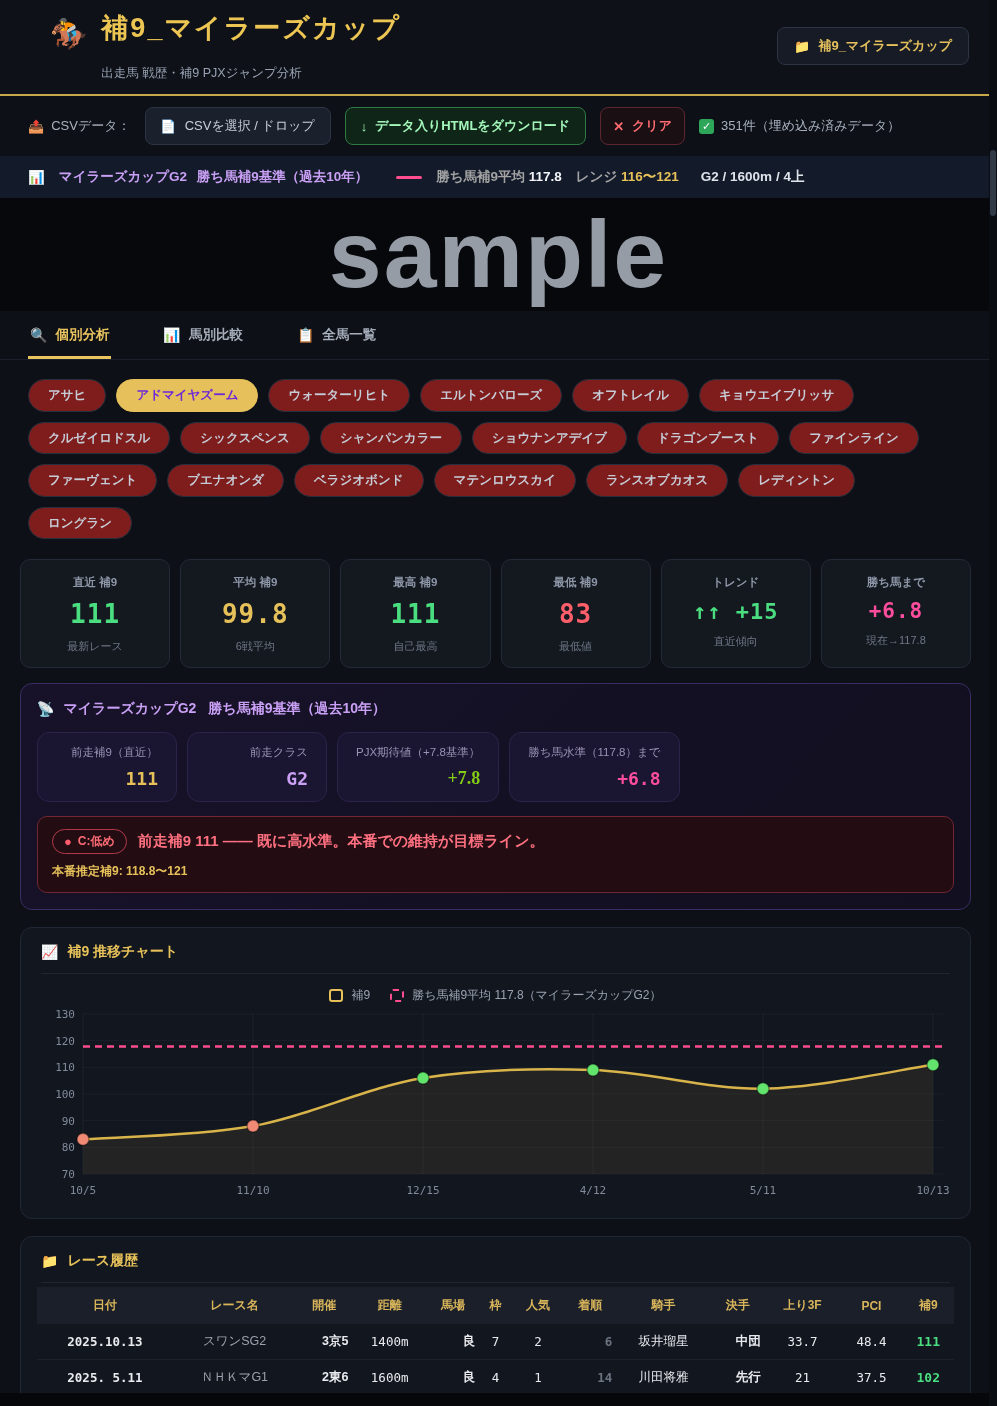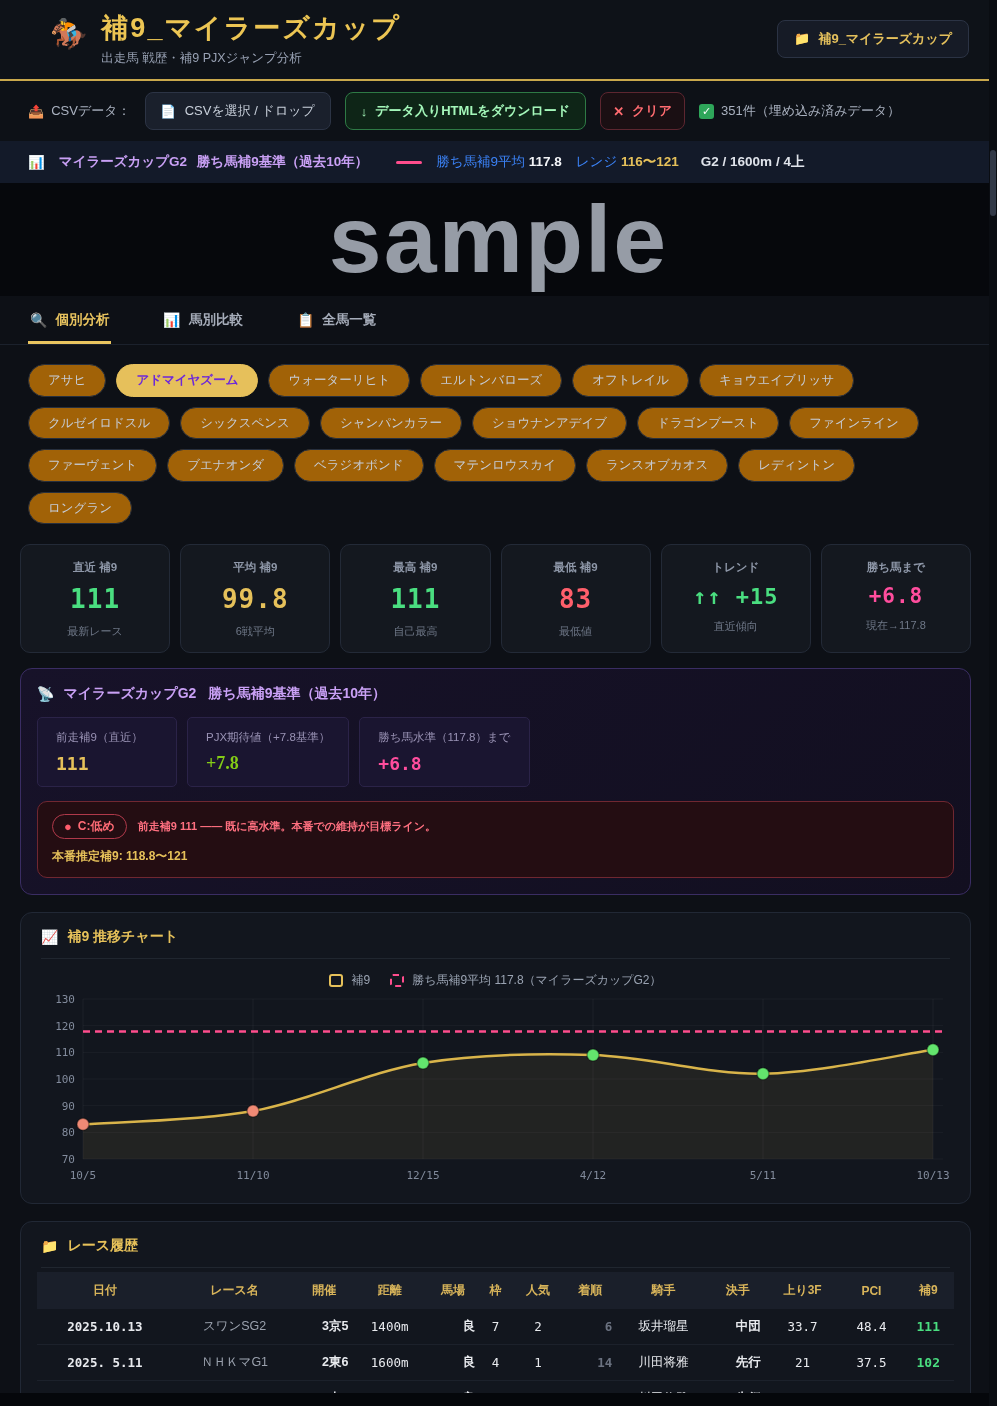--- a/index.html
+++ b/index.html
@@ -13,21 +13,21 @@
 
   
   .app-header {
     display:flex; align-items:center; justify-content:space-between;
     padding:10px 28px 12px 50px; background:#0e1218;
     border-bottom:2px solid #c9a84c;
   }
   .h-left { display:flex; align-items:flex-start; gap:14px; }
   .app-icon { font-size:30px; line-height:1.2; margin-top:6px; }
   .app-title { color:#ecc553; font-size:27px; font-weight:800; letter-spacing:2px; }
-  .app-subtitle { color:#98a1b3; font-size:12.5px; margin-top:4px; }
+  .app-subtitle { color:#98a1b3; font-size:12.5px; margin-top:19px; }
   .folder-btn {
     background:#161b26; border:1px solid #2b3344; border-radius:8px;
     color:#e4c05c; font-size:13px; font-weight:700; padding:9px 16px;
     display:flex; align-items:center; gap:8px; cursor:pointer;
   }
 
   
   .toolbar {
     display:flex; align-items:center; gap:14px;
     padding:11px 28px; background:#0d1117;
@@ -44,21 +44,21 @@
                font-size:11px; display:flex; align-items:center; justify-content:center; font-weight:700; }
 
   
   .race-banner {
     display:flex; align-items:center; gap:14px;
     background:#131a29; padding:12px 28px; font-size:13.5px; font-weight:700;
   }
   .banner-race, .banner-basis { color:#c9a0f5; }
   .banner-basis { margin-left:6px; }
   .avg-swatch { width:26px; height:3px; background:#ff4d8d; border-radius:2px; margin-left:14px; }
-  .dim { color:#3b82f6; font-weight:400; }
+  .dim { color:#a3a3a3; font-weight:700; }
   .banner-avg-val { color:#f2f4f7; font-weight:800; }
   .banner-range-val { color:#e6c15a; font-weight:800; }
   .banner-meta { color:#dfe3ea; font-weight:600; margin-left:8px; }
 
   
   .watermark-strip {
     height:113px; background:#06080c; display:flex; align-items:center; justify-content:center;
     overflow:hidden;
   }
   .watermark { color:#969ca6; font-size:95px; font-weight:700; line-height:1; letter-spacing:2px; }
@@ -67,22 +67,22 @@
   .tabs { display:flex; gap:50px; padding:0 28px; background:#0d1016; border-bottom:1px solid #1b212c; }
   .tab { display:flex; align-items:center; gap:8px; padding:15px 2px 12px 2px;
          font-size:13.5px; font-weight:700; color:#a6adba; cursor:pointer;
          border-bottom:3px solid transparent; }
   .tab.active { color:#e9c45f; border-bottom-color:#e9c45f; }
   .tab .t-icon { font-size:14px; }
 
   
   .chips { display:flex; flex-wrap:wrap; gap:10px; padding:19px 28px 6px 28px; }
   .chip {
-    background:#a16207; border:1px solid #272f3d; border-radius:18px;
-    color:#c6ccd6; font-size:12.5px; padding:9px 19px; cursor:pointer; line-height:1;
+    background:#7f1d1d; border:1px solid #272f3d; border-radius:18px;
+    color:#c6ccd6; font-size:12.5px; padding:9px 19px; cursor:pointer; line-height:1;font-weight:bold;
   }
   .chip.active { background:#e6c05b; border-color:#e6c05b; color:#6d28d9; font-weight:800; }
 
   
   .stats { display:grid; grid-template-columns:repeat(6,1fr); gap:10px; margin:14px 26px 0 20px; }
   .stat-card {
     background:#14181f; border:1px solid #232a37; border-radius:10px;
     padding:15px 8px 13px 8px; text-align:center;
   }
   .stat-label { color:#8e97a8; font-size:11.5px; font-weight:700; }
@@ -93,32 +93,32 @@
 
   
   .std-panel {
     margin:15px 26px 0 20px; background:linear-gradient(135deg,#171229,#120f20);
     border:1px solid #3a2d63; border-radius:12px; padding:16px;
   }
   .std-title { display:flex; align-items:center; gap:9px; font-size:14px; font-weight:800; }
   .std-title .race { color:#c9a0f5; }
   .std-title .basis { color:#c9a0f5; margin-left:8px; }
   .std-cards { display:flex; gap:10px; margin-top:14px; }
-  .std-card { background:#1a1530; border:1px solid #2b2348; border-radius:5px; padding:12px 18px; min-width:140px; }
+  .std-card { background:#1a1530; border:1px solid #2b2348; border-radius:12px; padding:12px 18px; min-width:140px;text-align:right; }
   .std-card-label { color:#9a93b5; font-size:11.5px; }
   .std-card-value { font-size:18px; font-weight:800; margin-top:8px; font-family:"DejaVu Sans Mono",monospace; }
   .alert {
     margin-top:14px; background:#240d12; border:1px solid #702731; border-radius:10px;
     padding:12px 14px;
   }
   .alert-line1 { display:flex; align-items:center; gap:11px; }
   .alert-badge { display:inline-flex; align-items:center; gap:6px; border:1px solid #b0394a;
                  border-radius:14px; padding:3px 11px; color:#ff6b75; font-size:12px; font-weight:800; }
   .alert-dot { color:#ff5c6c; font-size:13px; }
-  .alert-msg { color:#ff7080; font-size:11px; font-weight:800; }
+  .alert-msg { color:#ff7080; font-size:15px; font-weight:800; }
   .alert-estimate { color:#e6c15a; font-size:12px; font-weight:800; margin-top:9px; }
 
   
   .panel { margin:17px 26px 0 20px; background:#12161e; border:1px solid #212835; border-radius:12px; }
   .panel-head { display:flex; align-items:center; gap:9px; padding:15px 20px 12px 20px;
                 color:#e6c15a; font-size:14px; font-weight:800; }
   .panel-divider { height:1px; background:#20262f; margin:0 20px; }
 
   
   .legend { display:flex; justify-content:center; gap:20px; padding:13px 0 2px 0; }
@@ -286,20 +286,24 @@
     <span>📡</span>
     <span>
       <span class="race">マイラーズカップG2</span>
       <span class="basis">勝ち馬補9基準（過去10年）</span>
     </span>
   </div>
   <div class="std-cards" id="stdcards">
       <div class="std-card">
         <div class="std-card-label">前走補9（直近）</div>
         <div class="std-card-value" style="color: rgb(230, 193, 90);">111</div>
+      </div>
+      <div class="std-card">
+        <div class="std-card-label">前走クラス</div>
+        <div class="std-card-value" style="color: rgb(201, 160, 245);">G2</div>
       </div>
       <div class="std-card">
         <div class="std-card-label">PJX期待値（+7.8基準）</div>
         <div class="std-card-value" style="color: #84cc16; font-family: Liberation Serif, serif;">+7.8</div>
       </div>
       <div class="std-card">
         <div class="std-card-label">勝ち馬水準（117.8）まで</div>
         <div class="std-card-value" style="color: rgb(255, 77, 157);">+6.8</div>
       </div>
     </div>

